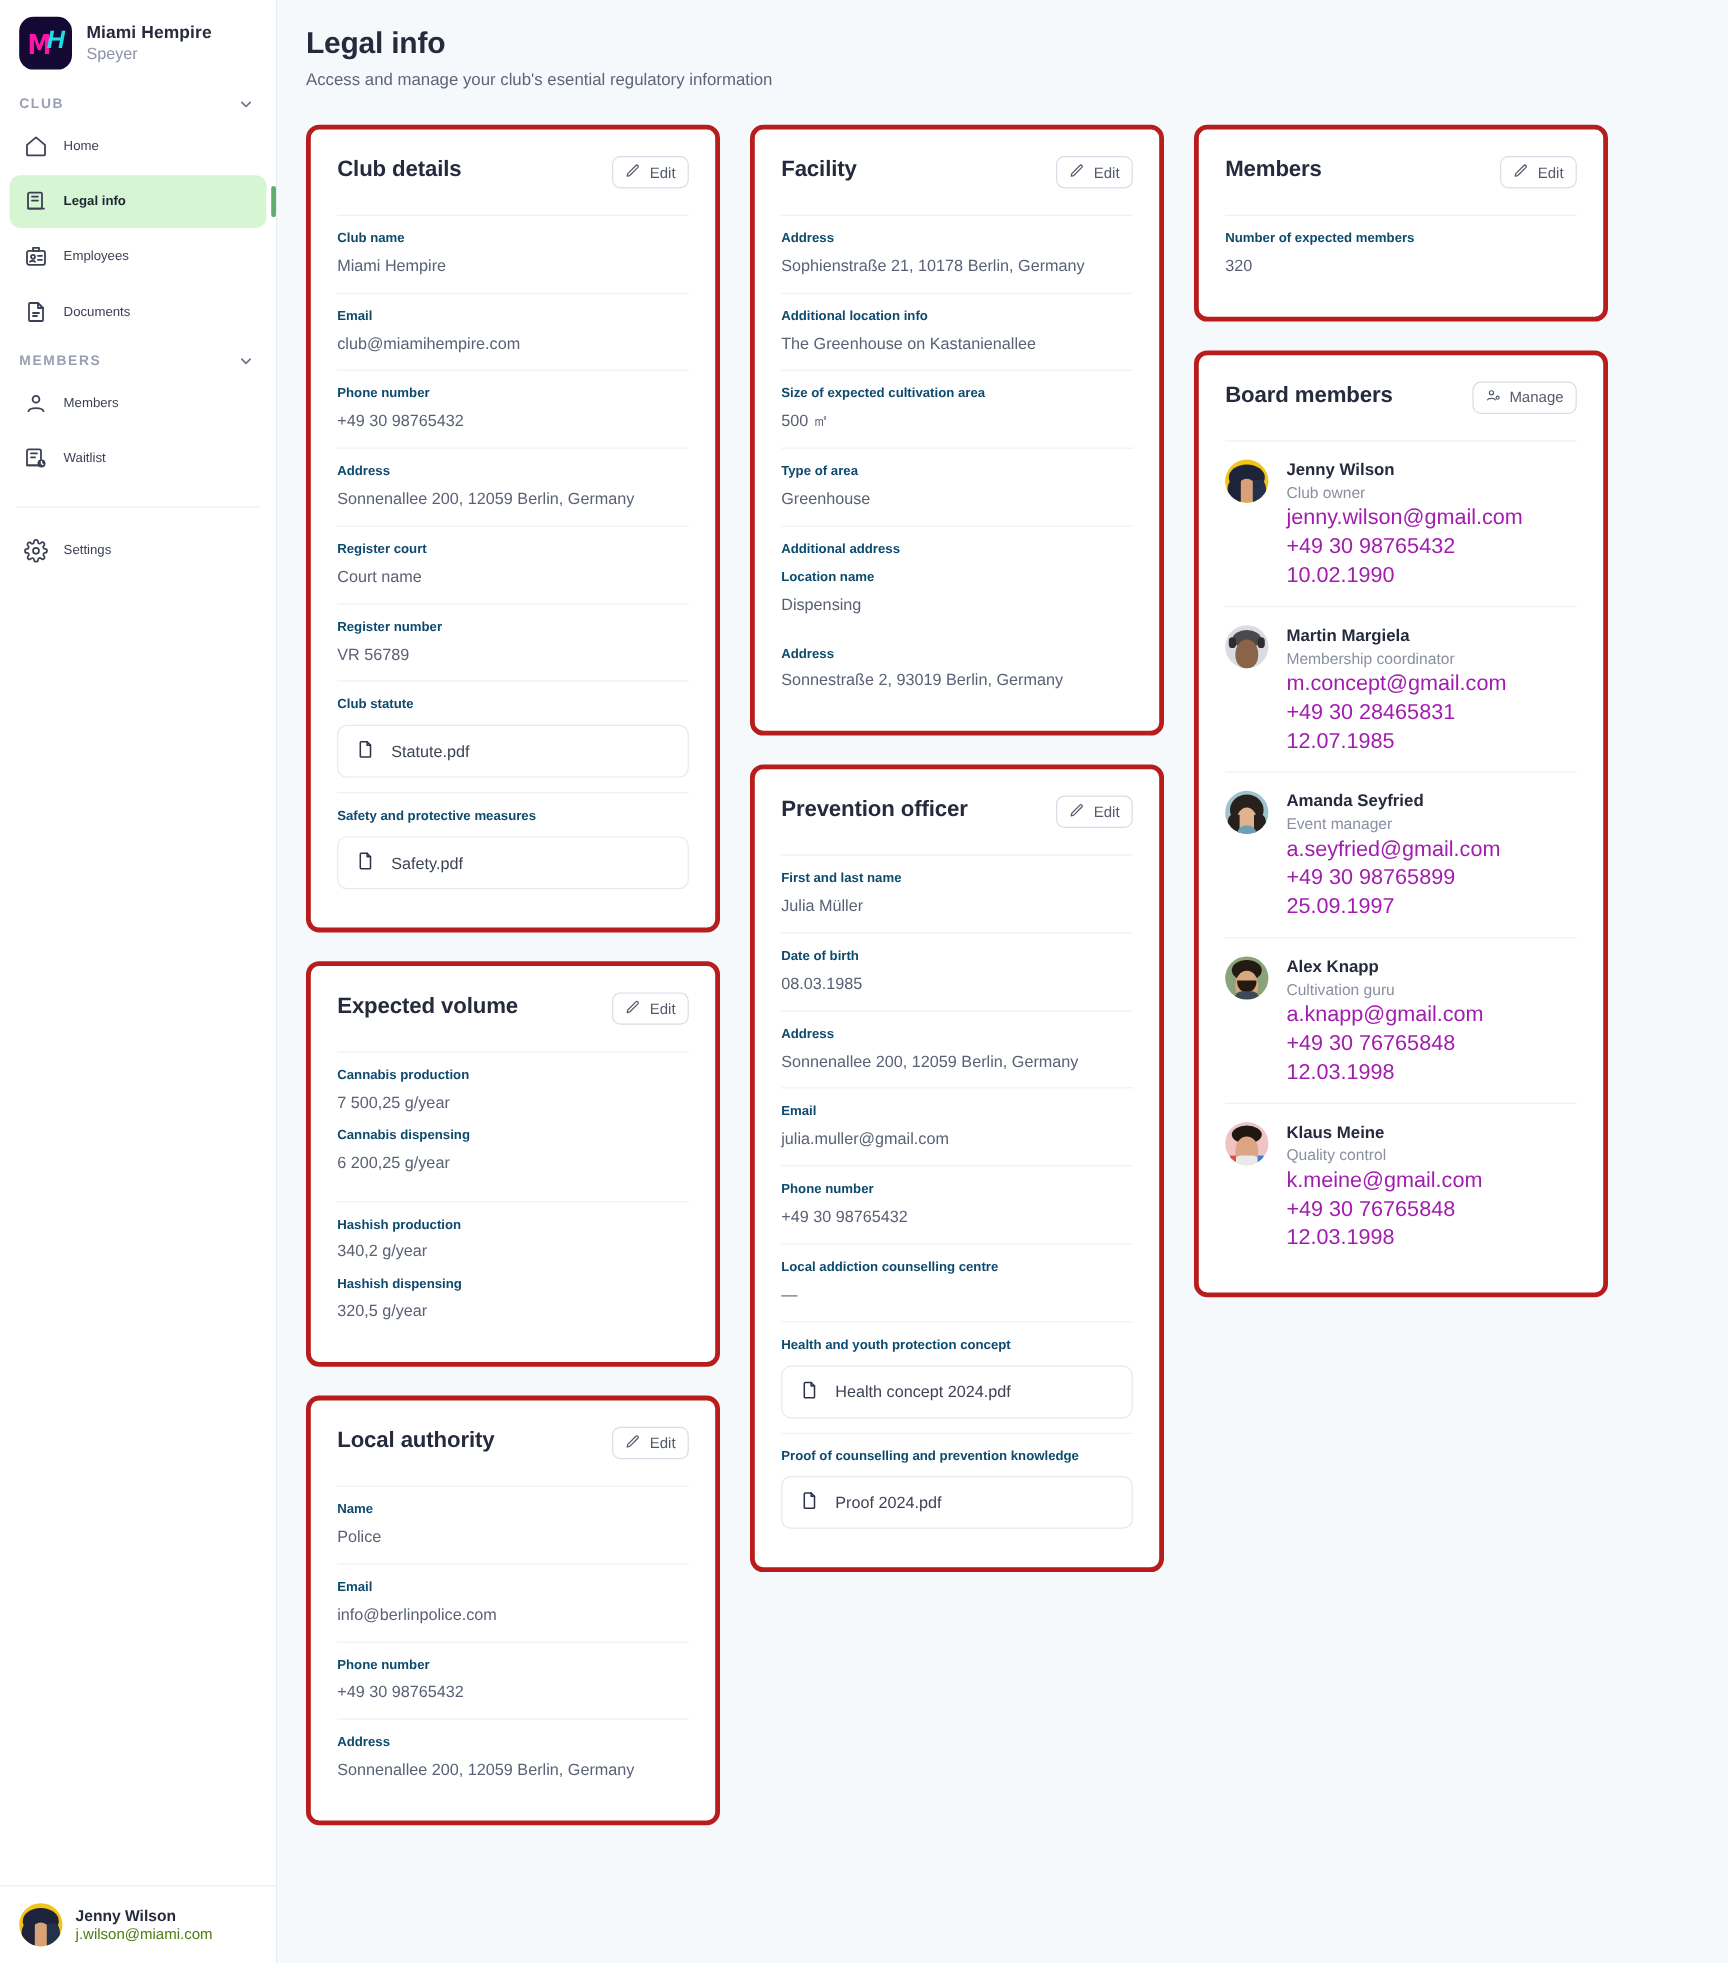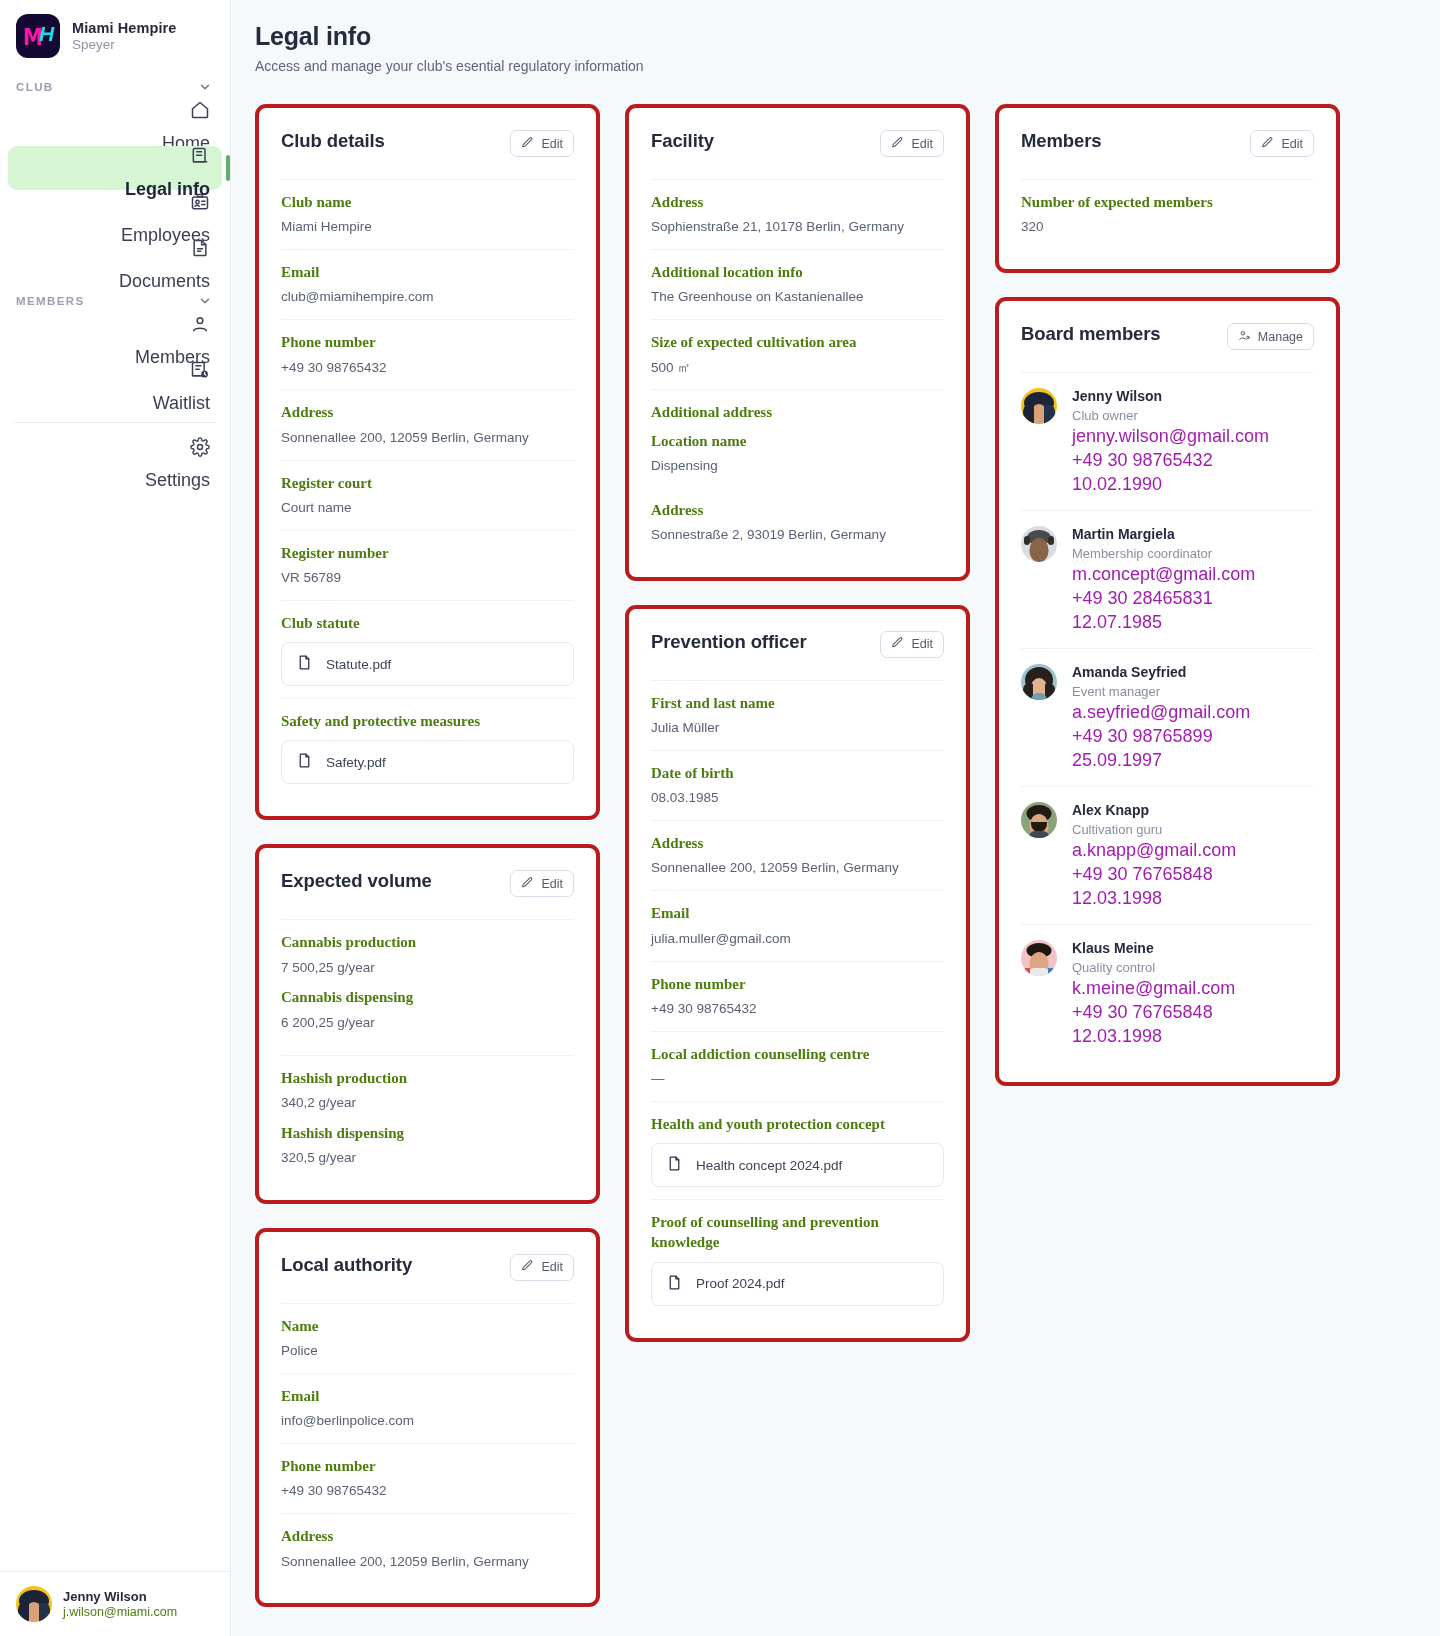--- a/index.html
+++ b/index.html
@@ -46,25 +46,24 @@
 
   .nav-section {
     display: flex; align-items: center; justify-content: space-between;
     padding: 12px 18px 6px 16px;
   }
   .nav-section-label { font-size: 11.5px; letter-spacing: 1.4px; color: #9aa0b1; font-weight: 600; }
   .chev { width: 14px; height: 14px; color: #6d7384; }
 
   .nav-list { display: flex; flex-direction: column; gap: 2px; padding: 0 8px; }
   .nav-item {
-    display: flex; align-items: flex-end; gap: 13px;
+    display: flex; align-items: center; gap: 13px;
     height: 44px; padding: 0 12px; border-radius: 9px;
-    font-size: 18px; color: #3b4055; cursor: pointer;
+    font-size: 11px; color: #3b4055; cursor: pointer;
     position: relative;
-    flex-direction: column;
   }
   .nav-item .ico { width: 20px; height: 20px; flex: none; color: #3b4055; display: flex; align-items: center; }
   .nav-item.active { background: #d6f5d3; font-weight: 700; color: #1d2536; }
   .nav-item.active::after {
     content: ""; position: absolute; right: -8px; top: 9px;
     width: 4px; height: 26px; border-radius: 3px; background: #5fae6b;
   }
   .nav-divider { height: 1px; background: #e8edf3; margin: 18px 14px 14px 14px; }
 
   .sidebar-spacer { flex: 1; }
@@ -95,21 +94,21 @@
   .card-title { font-size: 18.5px; font-weight: 700; color: #252a3d; letter-spacing: -.1px; }
   .btn {
     display: inline-flex; align-items: center; gap: 7px;
     height: 27px; padding: 0 10px; border: 1px solid #d7dde6; border-radius: 7px;
     background: #fff; font-size: 12.5px; color: #545a6e; cursor: pointer; white-space: nowrap;
   }
   .btn svg { width: 13px; height: 13px; flex: none; }
 
   .field { padding: 12px 0; border-top: 1px solid #eef1f5; }
   .field:first-of-type { border-top: none; padding-top: 0; }
-  .field-label { font-size: 15px; font-weight: 700; color: #4d7c0f; line-height: 1.35; font-family: Liberation Serif, serif; }
+  .field-label { font-size: 11px; font-weight: 700; color: #0c4a6e; line-height: 1.35; }
   .field-value { font-size: 13.5px; color: #5a6175; margin-top: 6px; line-height: 1.4; }
   .field.compact { padding-bottom: 4px; }
   .field.nogap { border-top: none; padding-top: 6px; }
 
   .filebox {
     display: flex; align-items: center; gap: 13px;
     border: 1px solid #e3e9f0; border-radius: 8px; padding: 11px 14px; margin-top: 9px;
     background: #fff; cursor: pointer;
   }
   .filebox .ficon { width: 17px; height: 20px; flex: none; color: #2d3348; }
@@ -406,20 +405,24 @@
             <div class="field-value">Sophienstraße 21, 10178 Berlin, Germany</div>
           </div>
           <div class="field">
             <div class="field-label">Additional location info</div>
             <div class="field-value">The Greenhouse on Kastanienallee</div>
           </div>
           <div class="field">
             <div class="field-label">Size of expected cultivation area</div>
             <div class="field-value">500 ㎡</div>
           </div>
+          <div class="field">
+            <div class="field-label">Type of area</div>
+            <div class="field-value">Greenhouse</div>
+          </div>
           <div class="field" style="padding-bottom:2px">
             <div class="field-label">Additional address</div>
           </div>
           <div class="field nogap">
             <div class="field-label">Location name</div>
             <div class="field-value">Dispensing</div>
           </div>
           <div class="field nogap" style="padding-top:12px">
             <div class="field-label">Address</div>
             <div class="field-value">Sonnestraße 2, 93019 Berlin, Germany</div>

